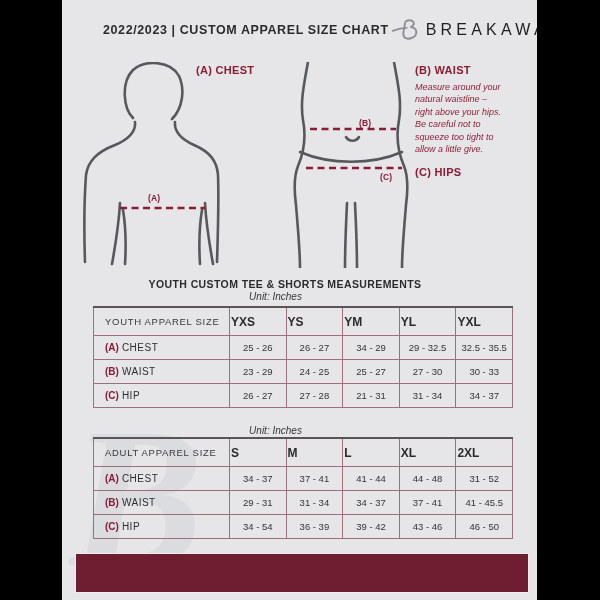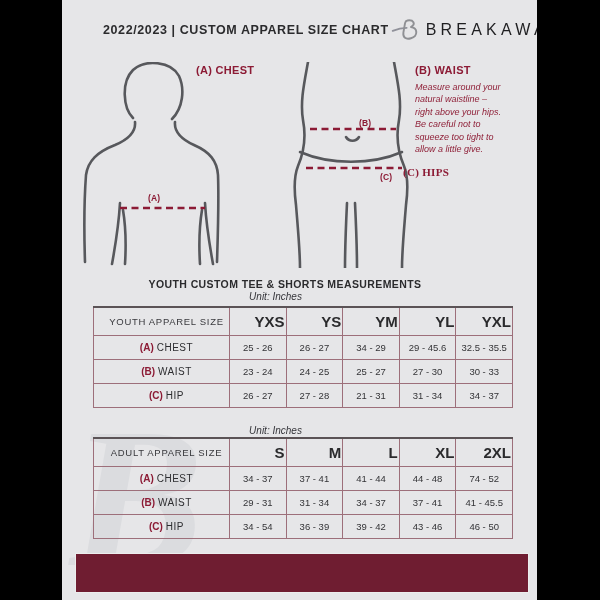--- a/index.html
+++ b/index.html
@@ -31,21 +31,21 @@
   .instr h3 {
     margin:0 0 5px 0; font-size:11px; font-weight:bold; color:#8c1b35;
     letter-spacing:0.3px;
   }
   .instr p {
     margin:0; font-size:9px; font-style:italic; color:#8f2038;
     line-height:1.38; white-space:pre-line;
   }
   .instr-chest { left:134px; top:64px; width:104px; }
   .instr-waist { left:353px; top:64px; width:102px; }
-  .instr-hips  { left:341px; top:166px; width:102px;font-family:Liberation Serif, serif; }
+  .instr-hips  { left:353px; top:166px; width:102px; }
   
   .fig { position:absolute; z-index:1; }
   .fig-upper { left:13px; top:62px; }
   .fig-lower { left:230px; top:62px; }
   .marker {
     position:absolute; z-index:2; font-size:8.5px; font-weight:bold;
     color:#8c1b35; letter-spacing:0.2px;
   }
   .marker-a { left:86px;  top:193px; }
   .marker-b { left:297px; top:118px; }
@@ -65,26 +65,26 @@
   .size-table {
     position:absolute; left:31px; width:419px; z-index:2;
     border-collapse:collapse; table-layout:fixed;
   }
   .youth-table { top:306px; }
   .adult-table { top:437px; }
   .size-table th, .size-table td { border:1.4px solid #9d6f7a; background:transparent; }
   .size-table thead th { border-top:2.5px solid #5b5356; height:25px; }
   .size-table tbody td { height:21px; }
   .size-table thead th {
-    font-weight:bold; font-size:15px; color:#2b2b2d; text-align:right;
+    font-weight:bold; font-size:12px; color:#2b2b2d; text-align:left;
   }
   .size-table th.first {
     font-weight:normal; font-size:9.5px; letter-spacing:0.7px; color:#38383c;
   }
-  .size-table th.first, .size-table td.first { text-align:center; padding-left:11px; }
+  .size-table th.first, .size-table td.first { text-align:left; padding-left:11px; }
   .size-table td { font-size:9.5px; color:#333336; text-align:center; }
   .prefix { color:#8c1b35; font-weight:bold; font-size:10px; }
   .rowlab { font-size:10px; color:#2d2d30; letter-spacing:0.5px; margin-left:3px; }
   
   .watermark {
     position:absolute; left:8px; top:398px; z-index:1;
     font-family:"Liberation Serif", serif; font-style:italic; font-weight:bold;
     font-size:200px; line-height:1; color:#dbdcdf; pointer-events:none;
   }
   .footer-bar {
@@ -177,26 +177,26 @@
           <th>YL</th>
           <th>YXL</th>
         </tr>
       </thead>
       <tbody>
         <tr>
           <td class="first"><span class="prefix">(A)</span><span class="rowlab">CHEST</span></td>
           <td>25 - 26</td>
           <td>26 - 27</td>
           <td>34 - 29</td>
-          <td>29 - 45.6</td>
+          <td>29 - 32.5</td>
           <td>32.5 - 35.5</td>
         </tr>
         <tr>
           <td class="first"><span class="prefix">(B)</span><span class="rowlab">WAIST</span></td>
-          <td>23 - 24</td>
+          <td>23 - 29</td>
           <td>24 - 25</td>
           <td>25 - 27</td>
           <td>27 - 30</td>
           <td>30 - 33</td>
         </tr>
         <tr>
           <td class="first"><span class="prefix">(C)</span><span class="rowlab">HIP</span></td>
           <td>26 - 27</td>
           <td>27 - 28</td>
           <td>21 - 31</td>
@@ -226,21 +226,21 @@
           <th>2XL</th>
         </tr>
       </thead>
       <tbody>
         <tr>
           <td class="first"><span class="prefix">(A)</span><span class="rowlab">CHEST</span></td>
           <td>34 - 37</td>
           <td>37 - 41</td>
           <td>41 - 44</td>
           <td>44 - 48</td>
-          <td>74 - 52</td>
+          <td>31 - 52</td>
         </tr>
         <tr>
           <td class="first"><span class="prefix">(B)</span><span class="rowlab">WAIST</span></td>
           <td>29 - 31</td>
           <td>31 - 34</td>
           <td>34 - 37</td>
           <td>37 - 41</td>
           <td>41 - 45.5</td>
         </tr>
         <tr>

